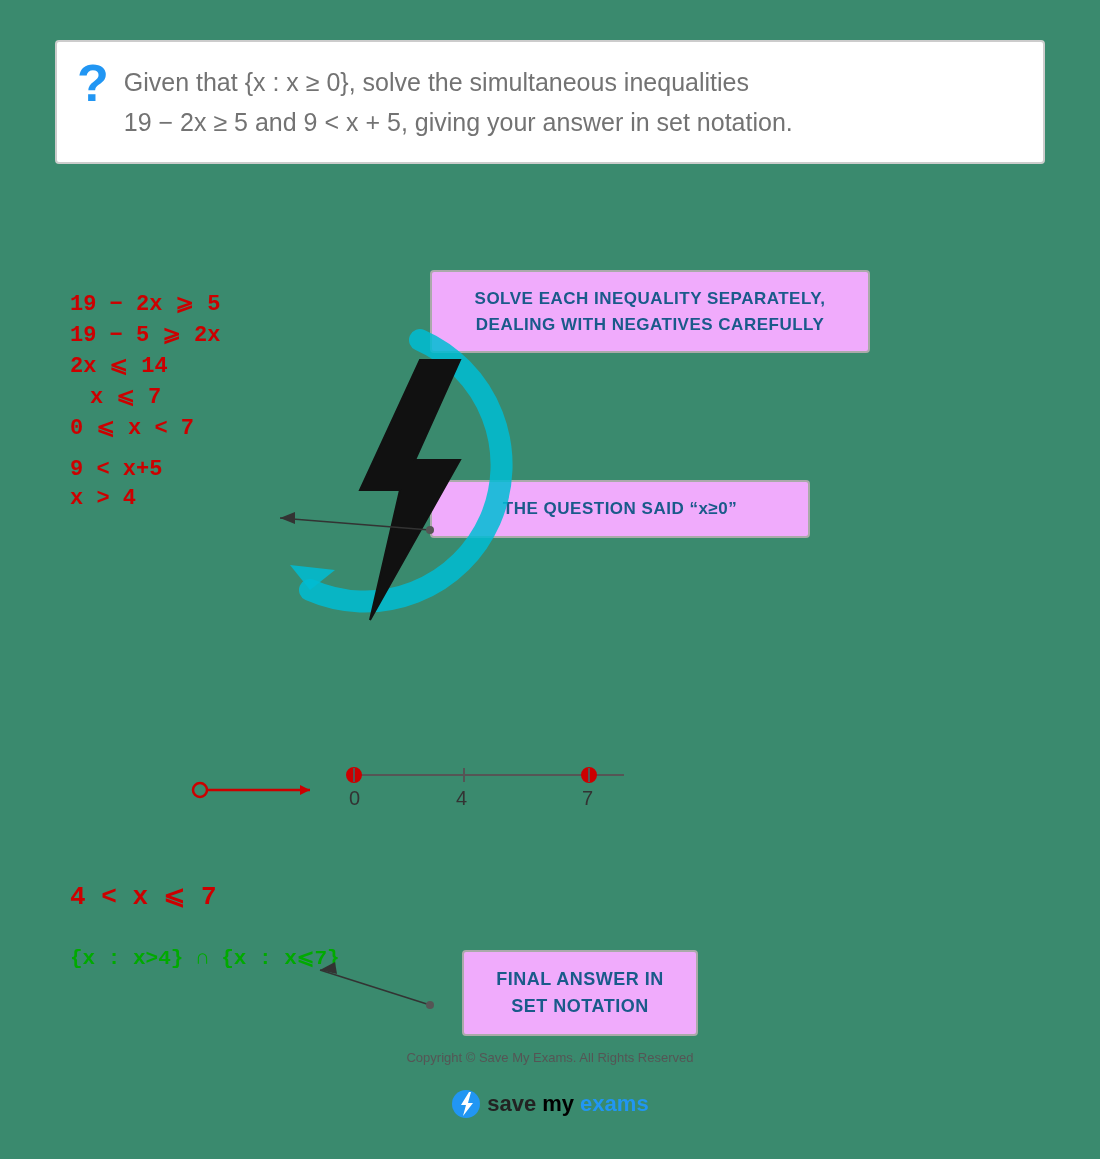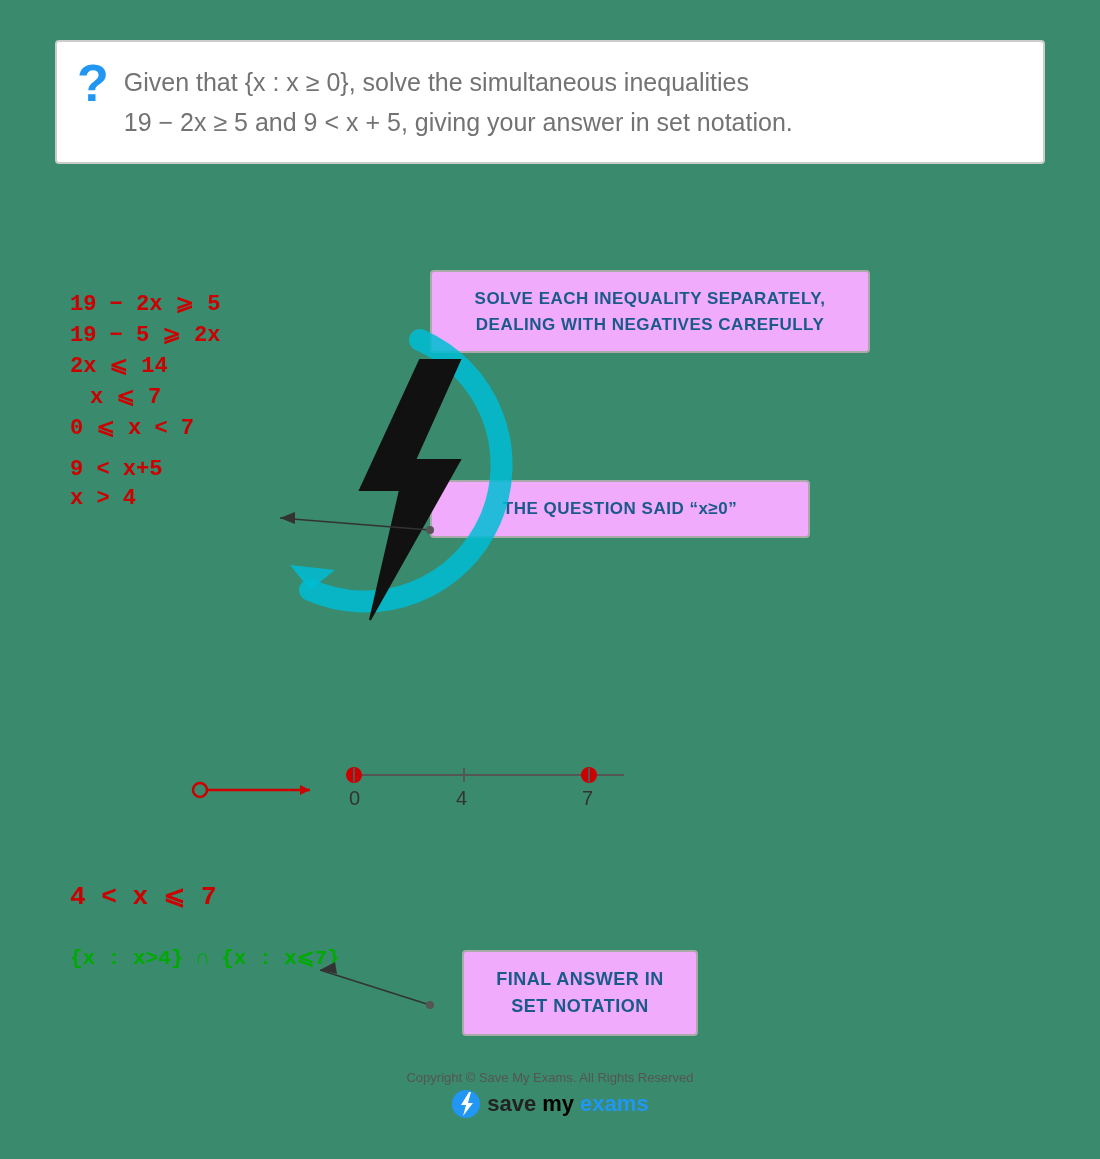--- a/index.html
+++ b/index.html
@@ -98,21 +98,21 @@
       position: absolute;
       bottom: 40px;
       left: 0;
       right: 0;
       text-align: center;
     }
 
     .copyright-text {
       font-size: 13px;
       color: #555;
-      margin-bottom: 4px;
+      margin-bottom: 24px;
     }
 
     .brand {
       display: flex;
       align-items: center;
       justify-content: center;
       gap: 6px;
       font-size: 22px;
       font-weight: bold;
     }

